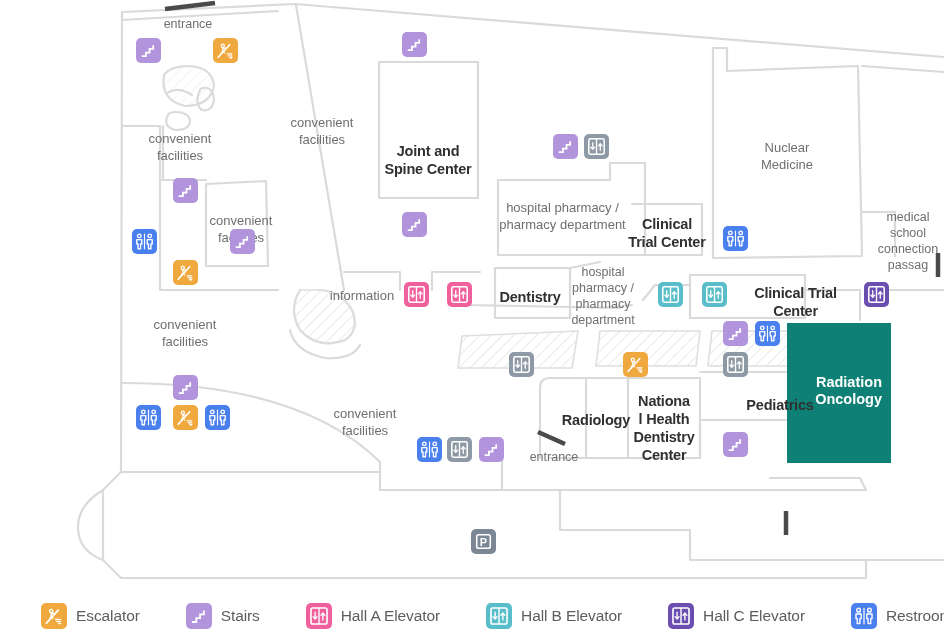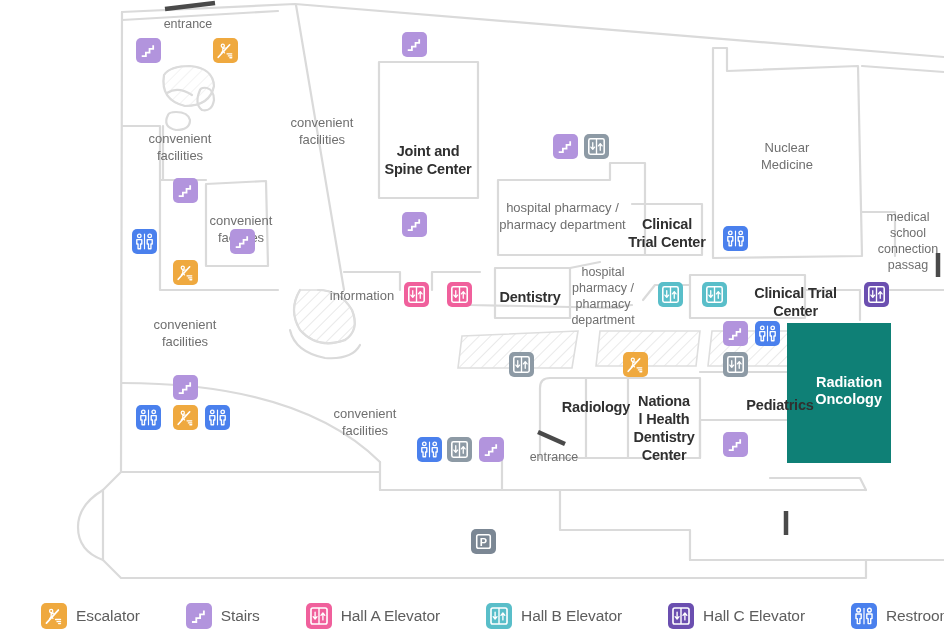--- a/index.html
+++ b/index.html
@@ -178,21 +178,21 @@
 school
 connection
 passag</div>
       <div class="maplabel light" style="left: 322px; top: 287px; width: 80px;">information</div>
       <div class="maplabel dept" style="left: 496px; top: 288px; width: 68px;">Dentistry</div>
       <div class="maplabel light tiny" style="left: 562px; top: 264px; width: 82px;">hospital
 pharmacy /
 pharmacy
 department</div>
       <div class="maplabel dept" style="left: 730px; top: 284px; width: 131px;">Clinical Trial Center</div>
-      <div class="maplabel dept" style="left: 559px; top: 398px; width: 74px;">Radiology</div>
+      <div class="maplabel dept" style="left: 559px; top: 411px; width: 74px;">Radiology</div>
       <div class="maplabel dept" style="left: 630px; top: 392px; width: 68px;">Nationa
 l Health
 Dentistry
 Center</div>
       <div class="maplabel dept" style="left: 698px; top: 396px; width: 76px; margin-left: 44px;">Pediatrics</div>
       <div class="maplabel light tiny" style="left: 524px; top: 449px; width: 60px;">entrance</div>
       <div class="maplabel onteal" style="left: 796px; top: 374px; width: 86px; text-align: right;">Radiation
 Oncology</div>
     </div>
 

